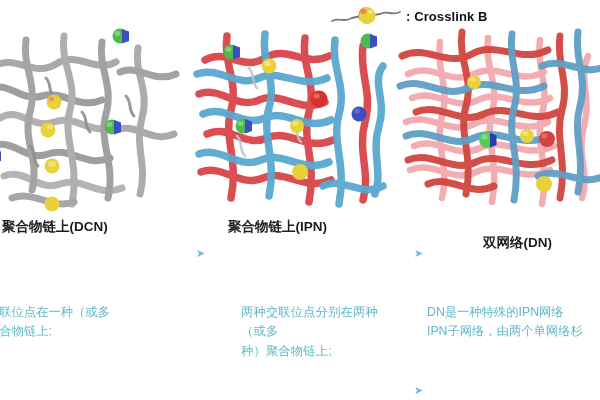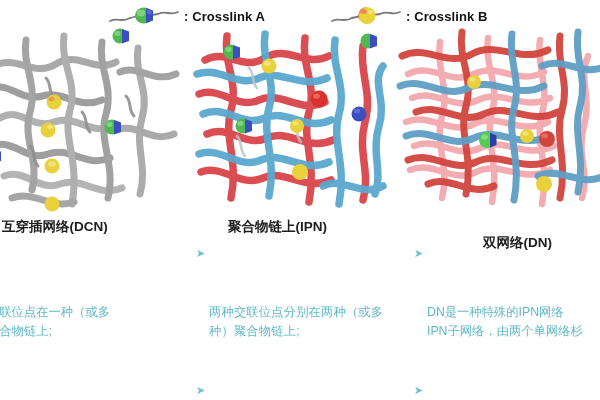--- a/index.html
+++ b/index.html
@@ -115,40 +115,27 @@
     position: absolute;
     left: 0;
     top: 0;
     font-size: 11px;
     line-height: 19.6px;
     color: #6fc0cf;
   }
   .bullet-text { display: block; }
   .col-dn .bullet-item,
   .col-dn .bullet-text { white-space: pre; }
-  .col-ipn .bullet-item .bullet-text { letter-spacing: 0.15px; }
+  .col-ipn .bullet-item .bullet-text { letter-spacing: 0.15px; margin-left: 32px; }
 </style>
 </head>
 <body>
 
 <div class="legend-row">
 
-  <div class="legend-item legend-a">
-    <svg class="legend-glyph" viewBox="0 0 74 26">
-      <path d="M2 18 C10 14, 14 20, 22 15" stroke="#7a7a7a" stroke-width="1.8" fill="none" stroke-linecap="round"></path>
-      <path d="M50 11 C58 7, 62 13, 70 9" stroke="#7a7a7a" stroke-width="1.8" fill="none" stroke-linecap="round"></path>
-      <path d="M22 15 L30 13" stroke="#7a7a7a" stroke-width="1.8" fill="none" stroke-linecap="round"></path>
-      <path d="M44 12 L50 11" stroke="#7a7a7a" stroke-width="1.8" fill="none" stroke-linecap="round"></path>
-      <ellipse cx="36" cy="12.5" rx="9" ry="8" fill="#4fb84f"></ellipse>
-      <ellipse cx="33" cy="10" rx="4.2" ry="3.6" fill="#86d486" opacity="0.85"></ellipse>
-      <path d="M38 5 L45 7.5 L45 17.5 L38 20 Z" fill="#3b4fc0"></path>
-      <path d="M39 6.5 L43.5 8.2 L43.5 11.5 L39 10.5 Z" fill="#6074d8" opacity="0.8"></path>
-    </svg>
-    <span class="legend-label">: Crosslink A</span>
-  </div>
 
   <div class="legend-item legend-b">
     <svg class="legend-glyph" viewBox="0 0 74 26">
       <path d="M2 18 C10 14, 14 20, 22 15" stroke="#7a7a7a" stroke-width="1.8" fill="none" stroke-linecap="round"></path>
       <path d="M50 11 C58 7, 62 13, 70 9" stroke="#7a7a7a" stroke-width="1.8" fill="none" stroke-linecap="round"></path>
       <path d="M22 15 L31 13" stroke="#7a7a7a" stroke-width="1.8" fill="none" stroke-linecap="round"></path>
       <path d="M43 12 L50 11" stroke="#7a7a7a" stroke-width="1.8" fill="none" stroke-linecap="round"></path>
       <circle cx="37" cy="12.5" r="8.6" fill="#e8d13a"></circle>
       <path d="M37 3.9 A8.6 8.6 0 0 0 37 21.1 A8 8 0 0 1 37 3.9 Z" fill="#d8322c"></path>
       <path d="M37 3.9 A8.6 8.6 0 0 0 30.5 18 A9 9 0 0 1 37 3.9 Z" fill="#d8322c"></path>
@@ -345,21 +332,21 @@
             <path d="M3 -7.2 L9.5 -4.5 L9.5 5 L3 7.8 Z" fill="#2b3fa8"></path>
             <ellipse cx="-2.5" cy="-3" rx="3.2" ry="2.6" fill="#8ce08c" opacity="0.85"></ellipse>
           </g>
       </g>
     </svg>
   </div>
 
 </div>
 
 <div class="titles">
-  <div class="panel-title title-dcn">互穿插网络(DCN)</div>
+  <div class="panel-title title-dcn">聚合物链上(DCN)</div>
   <div class="panel-title title-ipn">聚合物链上(IPN)</div>
   <div class="panel-title title-dn">双网络(DN)</div>
 </div>
 
 <div class="columns">
 
   <div class="col col-dcn">
     <div class="bullet-item">
       
       <span class="bullet-text">交联位点在一种（或多

